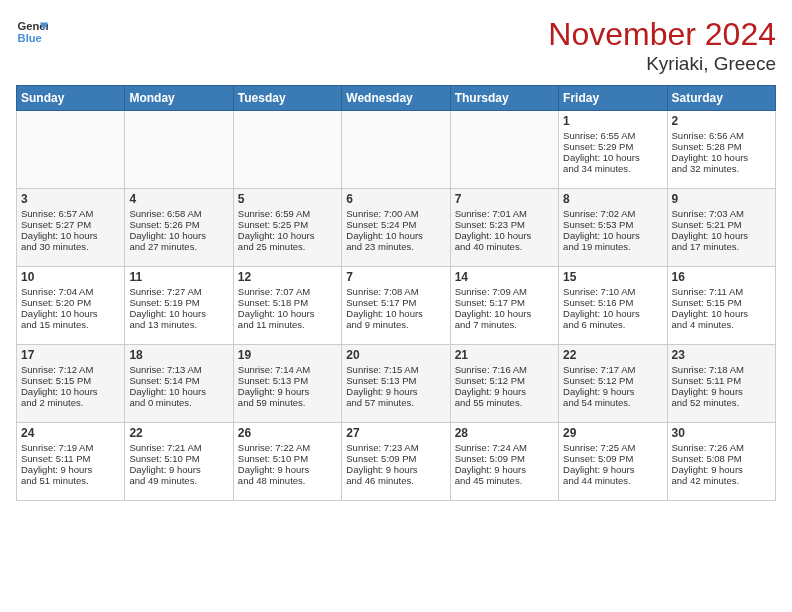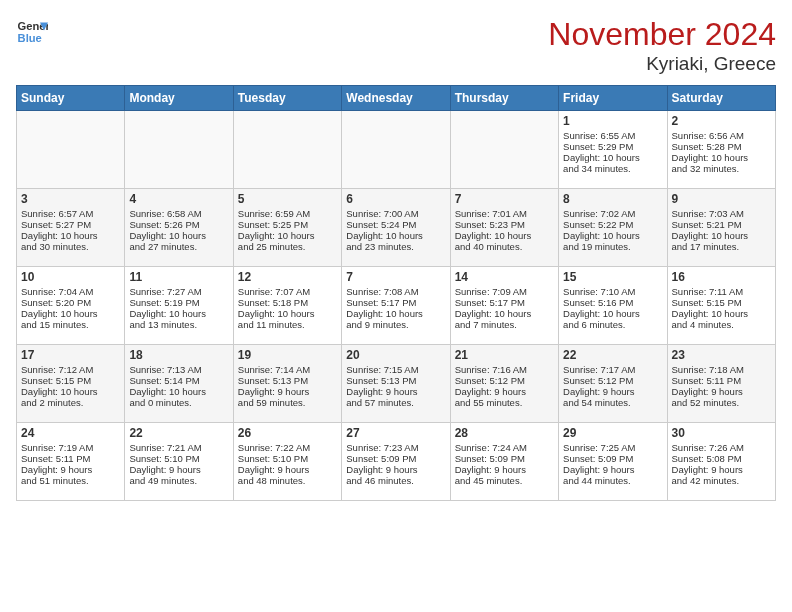--- a/index.html
+++ b/index.html
@@ -157,21 +157,21 @@
         <td>
           <span class="day-number">7</span>
           <div>Sunrise: 7:01 AM</div>
           <div>Sunset: 5:23 PM</div>
           <div>Daylight: 10 hours</div>
           <div>and 40 minutes.</div>
         </td>
         <td>
           <span class="day-number">8</span>
           <div>Sunrise: 7:02 AM</div>
-          <div>Sunset: 5:22 PM</div>
+          <div>Sunset: 5:53 PM</div>
           <div>Daylight: 10 hours</div>
           <div>and 19 minutes.</div>
         </td>
         <td>
           <span class="day-number">9</span>
           <div>Sunrise: 7:03 AM</div>
           <div>Sunset: 5:21 PM</div>
           <div>Daylight: 10 hours</div>
           <div>and 17 minutes.</div>
         </td>

